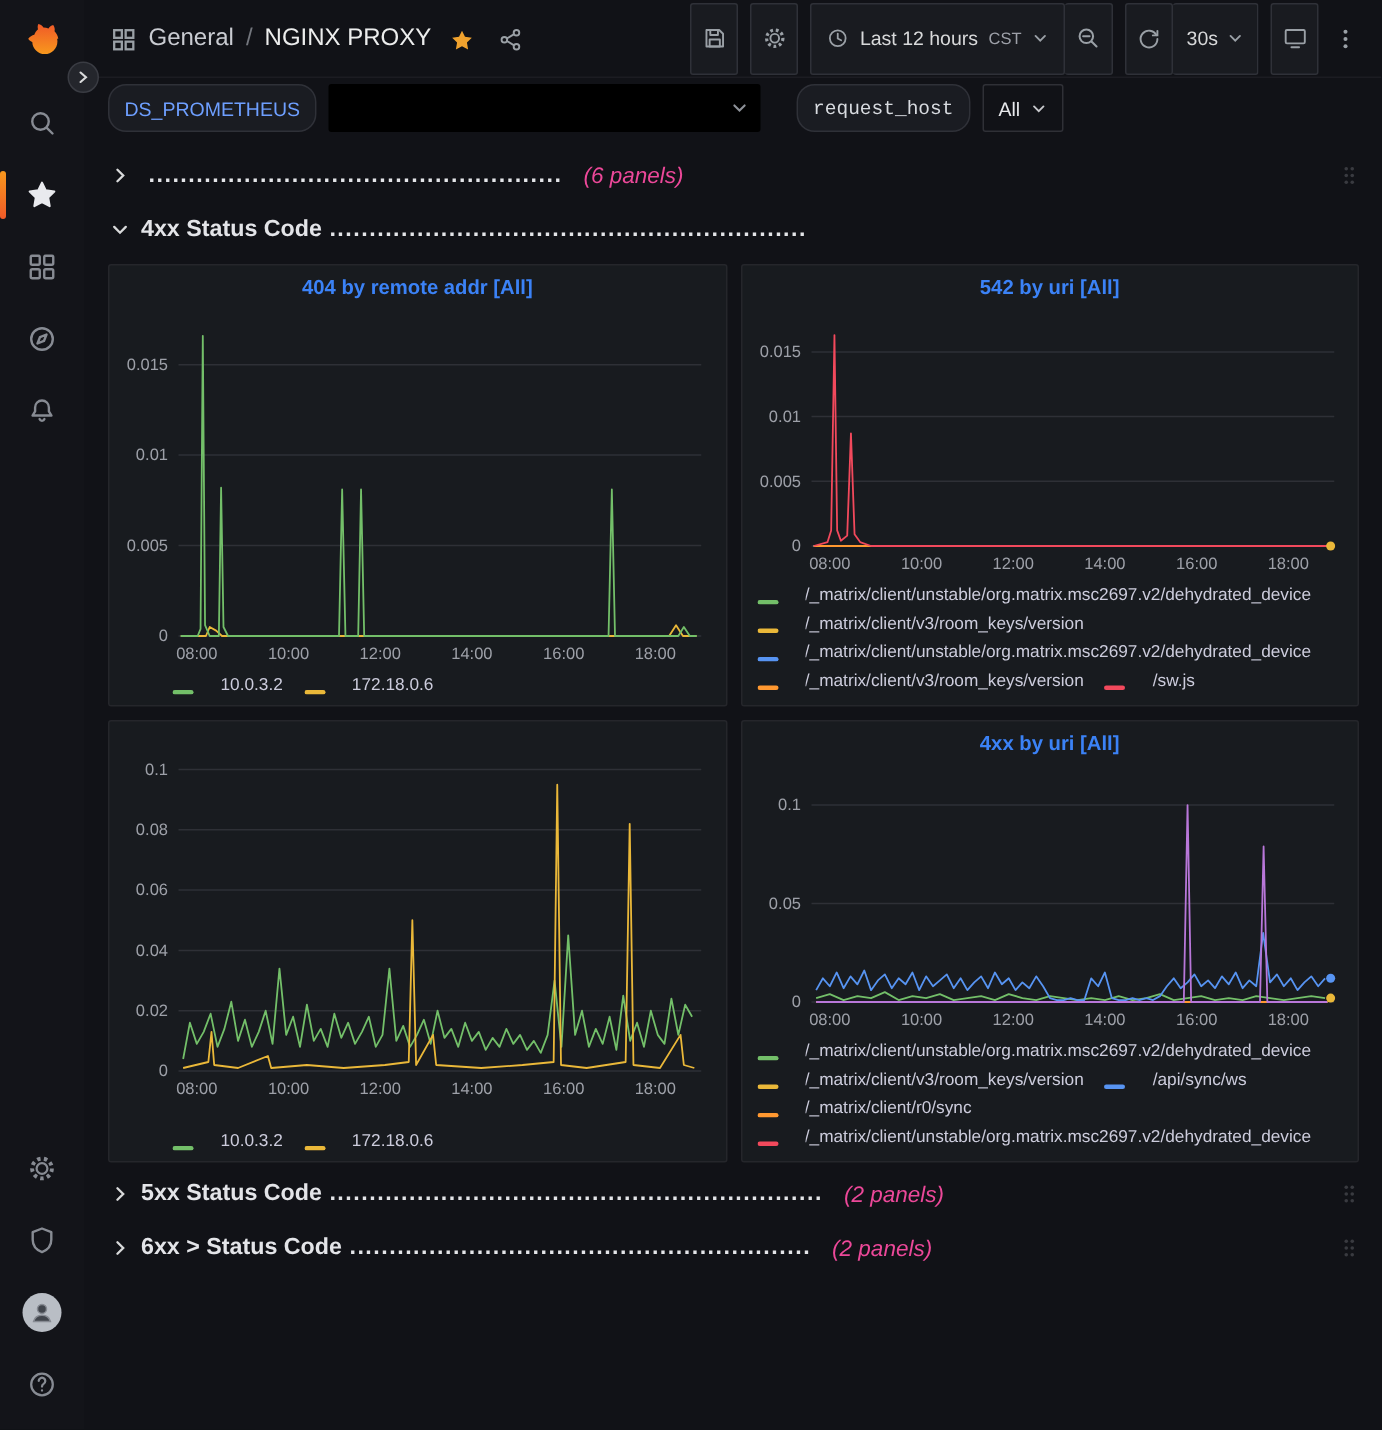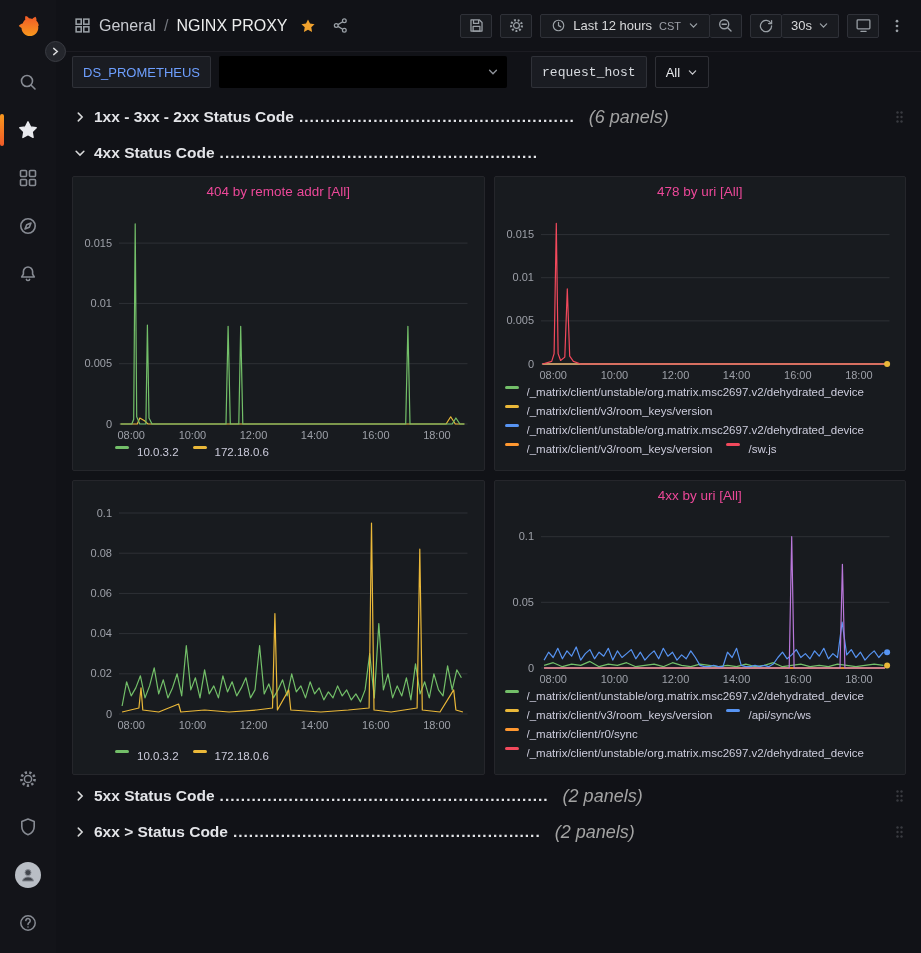--- a/index.html
+++ b/index.html
@@ -16,55 +16,55 @@
   .side-item { position:relative; width:100%; height:48px; display:flex; align-items:center; justify-content:center; cursor:pointer; color:#878b93; }
   .side-item svg { stroke:#878b93; }
   .side-item.active svg { stroke:#e9eaee; fill:#e9eaee; }
   .side-item.active::before { content:""; position:absolute; left:0; top:8px; bottom:8px; width:4px; border-radius:2px; background:linear-gradient(180deg,#f8981d,#f05a28); }
   .side-spacer { flex:1; }
   .side-bottom { display:flex; flex-direction:column; align-items:center; width:100%; padding-bottom:6px; }
   .avatar-circle { width:26px; height:26px; border-radius:50%; background:#b9bec5; display:flex; align-items:center; justify-content:center; }
   .expand-toggle { position:absolute; left:45px; top:41px; width:21px; height:21px; border-radius:50%; background:#24262c; border:1px solid #3a3c43; color:#d8d9da; z-index:30; display:flex; align-items:center; justify-content:center; cursor:pointer; padding:0; }
   
   .topbar { position:absolute; left:56px; right:0; top:0; height:52px; display:flex; align-items:center; padding:0 14px 0 18px; border-bottom:1px solid rgba(204,204,220,0.06); }
-  .breadcrumb { display:flex; align-items:center; gap:8px; font-size:16px; }
+  .breadcrumb { display:flex; align-items:flex-end; gap:8px; font-size:16px; }
   .crumb-section { color:#c9cbd1; cursor:pointer; }
   .crumb-sep { color:#73767d; }
   .crumb-title { color:#eceded; }
-  .icon-btn { background:#191b20; border:1px solid #2f3138; border-radius:2px; height:24px; min-width:32px; display:flex; align-items:center; justify-content:center; cursor:pointer; color:#9aa0a6; padding:0 6px; }
+  .icon-btn { background:#191b20; border:1px solid #2f3138; border-radius:2px; height:48px; min-width:32px; display:flex; align-items:center; justify-content:center; cursor:pointer; color:#9aa0a6; padding:0 6px; }
   .icon-btn.noborder { border:none; background:transparent; }
   .toolbar { margin-left:auto; display:flex; align-items:center; gap:8px; }
   .tb-group { display:flex; align-items:center; }
   .tb-group .icon-btn + .icon-btn { border-left:none; }
   .time-btn { display:flex; align-items:center; gap:7px; font-size:13px; color:#d8d9da; padding:0 10px; }
   .tz-label { font-size:11px; color:#9da0a8; }
   .refresh-val { font-size:13px; color:#d8d9da; display:flex; gap:6px; align-items:center; padding:0 9px; }
   .star-fav svg { fill:#f0a22e; stroke:none; }
   
   .submenu { position:absolute; left:56px; right:0; top:52px; height:40px; display:flex; align-items:center; gap:8px; padding:0 16px; }
-  .var-label { height:32px; display:flex; align-items:center; padding:0 10px; background:#1a1c22; border:1px solid rgba(204,204,220,0.12); border-radius:2px; color:#6e9fff; font-size:13px; font-weight:500; }
+  .var-label { height:32px; display:flex; align-items:center; padding:0 10px; background:#1a1c22; border:1px solid rgba(204,204,220,0.12); border-radius:12px; color:#6e9fff; font-size:13px; font-weight:500; }
   .var-label.plain { color:#d8dbe0; }
   .var-value-redacted { width:288px; height:32px; background:#000; border-radius:2px; display:flex; align-items:center; justify-content:flex-end; padding-right:8px; cursor:pointer; }
   .var-dropdown { height:32px; display:flex; align-items:center; gap:7px; padding:0 10px; background:transparent; border:1px solid rgba(204,204,220,0.16); border-radius:2px; color:#e8e9ec; font-size:13px; font-weight:500; cursor:pointer; }
   
   .dash { position:absolute; left:56px; right:0; top:92px; bottom:0; padding:4px 15px 0 16px; overflow:hidden; }
   .row-header { display:flex; align-items:center; height:30px; margin-top:6px; cursor:pointer; color:#e3e4e8; }
   .row-chevron { width:16px; display:flex; align-items:center; justify-content:center; margin-right:6px; }
   .row-title { font-size:15.5px; font-weight:700; white-space:nowrap; }
   .row-dots { font-size:15.5px; font-weight:700; letter-spacing:1px; margin-left:5px; white-space:nowrap; overflow:hidden; }
-  .row-count { font-size:18px; font-style:italic; color:#a3a3a3; margin-left:14px; white-space:nowrap; }
+  .row-count { font-size:15px; font-style:italic; color:#ec4899; margin-left:14px; white-space:nowrap; }
   .row-drag { margin-left:auto; opacity:.55; cursor:grab; padding-right:2px; }
   .panel-grid { display:grid; grid-template-columns:1fr 1fr; gap:9px; margin-top:8px; }
   .panel { height:295px; background:#181b1f; border:1px solid #25262b; border-radius:2px; display:flex; flex-direction:column; overflow:hidden; }
-  .panel-title { height:28px; flex:0 0 28px; display:flex; align-items:center; justify-content:center; font-size:13.5px; font-weight:400; color:#ec4899; cursor:pointer; }
+  .panel-title { height:28px; flex:0 0 28px; display:flex; align-items:center; justify-content:center; font-size:13.5px; font-weight:700; color:#3b82f6; cursor:pointer; }
   .chart-wrap { flex:1 1 auto; min-height:0; padding:0 4px; }
   .chart { display:block; width:100%; height:100%; cursor:crosshair; }
   .legend { flex:0 0 auto; display:flex; flex-wrap:wrap; column-gap:14px; row-gap:2px; align-content:flex-start; padding:2px 8px 7px 42px; overflow:hidden; }
   .legend--clip { height:86px; padding-left:10px; }
-  .legend-item { display:flex; align-items:flex-start; gap:8px; max-width:100%; overflow:hidden; height:17px; cursor:pointer; }
+  .legend-item { display:flex; align-items:flex-end; gap:18px; max-width:100%; overflow:hidden; height:17px; cursor:pointer; }
   .legend-mark { flex:0 0 14px; width:14px; height:3px; border-radius:2px; }
   .legend-label { font-size:11.5px; color:#ccccdc; white-space:nowrap; overflow:hidden; }
   svg.ic { display:block; }
 </style>
 </head>
 <body>
 
 <aside class="sidebar">
   <div class="logo">
     <svg class="ic" width="27" height="27" viewBox="0 0 24 24">
@@ -257,21 +257,20 @@
 </div>
 
 <main class="dash">
 
   <div class="row-header">
     <span class="row-chevron">
         <svg class="ic" width="12" height="12" viewBox="0 0 14 14" fill="none" stroke="#d8d9da" stroke-width="1.8" stroke-linecap="round">
           <path d="M5 2.5L9.5 7 5 11.5"></path>
         </svg>
       </span>
-    <span class="row-title">1xx - 3xx - 2xx Status Code</span>
     <span class="row-dots">....................................................</span>
     <span class="row-count">(6 panels)</span>
     <span class="row-drag">
       <svg class="ic" width="9" height="14" viewBox="0 0 9 14" fill="#5a5c62">
         <circle cx="2.5" cy="2.5" r="1.2"></circle>
           <circle cx="6.5" cy="2.5" r="1.2"></circle>
           <circle cx="2.5" cy="7" r="1.2"></circle>
           <circle cx="6.5" cy="7" r="1.2"></circle>
           <circle cx="2.5" cy="11.5" r="1.2"></circle>
           <circle cx="6.5" cy="11.5" r="1.2"></circle>
@@ -318,21 +317,21 @@
             <span class="legend-label">10.0.3.2</span>
           </div>
           <div class="legend-item">
             <span class="legend-mark" style="background: rgb(234, 184, 57);"></span>
             <span class="legend-label">172.18.0.6</span>
           </div>
         </div>
     </section>
 
     <section class="panel">
-      <header class="panel-title">478 by uri [All]</header>
+      <header class="panel-title">542 by uri [All]</header>
       <div class="chart-wrap">
           <svg class="chart" viewBox="0 0 402.5 179">
             <line x1="42" x2="390.5" y1="159.0" y2="159.0" stroke="rgba(204,204,220,0.12)" stroke-width="1"></line>
             <text x="35" y="162.5" text-anchor="end" fill="#9da0a8" font-size="11">0</text>
             <line x1="42" x2="390.5" y1="115.9" y2="115.9" stroke="rgba(204,204,220,0.12)" stroke-width="1"></line>
             <text x="35" y="119.4" text-anchor="end" fill="#9da0a8" font-size="11">0.005</text>
             <line x1="42" x2="390.5" y1="72.7" y2="72.7" stroke="rgba(204,204,220,0.12)" stroke-width="1"></line>
             <text x="35" y="76.2" text-anchor="end" fill="#9da0a8" font-size="11">0.01</text>
             <line x1="42" x2="390.5" y1="29.6" y2="29.6" stroke="rgba(204,204,220,0.12)" stroke-width="1"></line>
             <text x="35" y="33.1" text-anchor="end" fill="#9da0a8" font-size="11">0.015</text>

